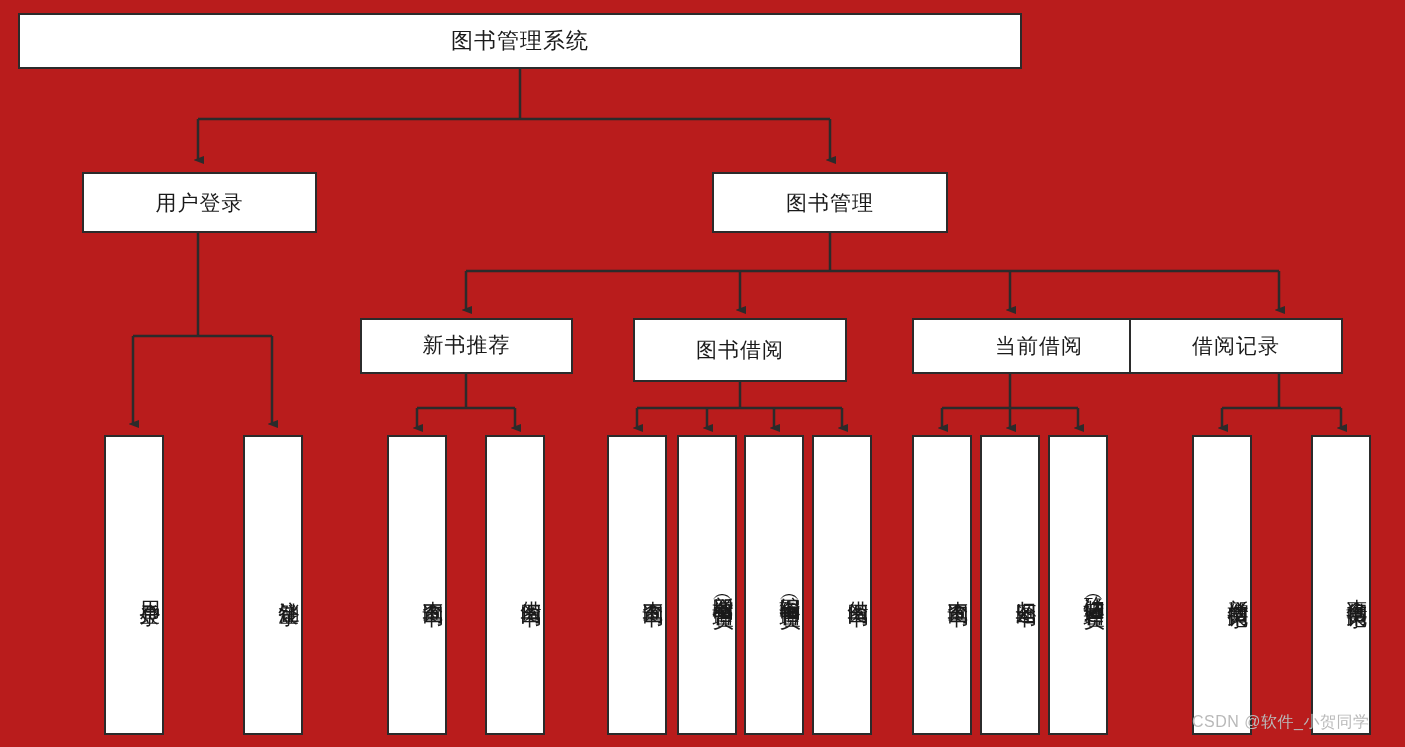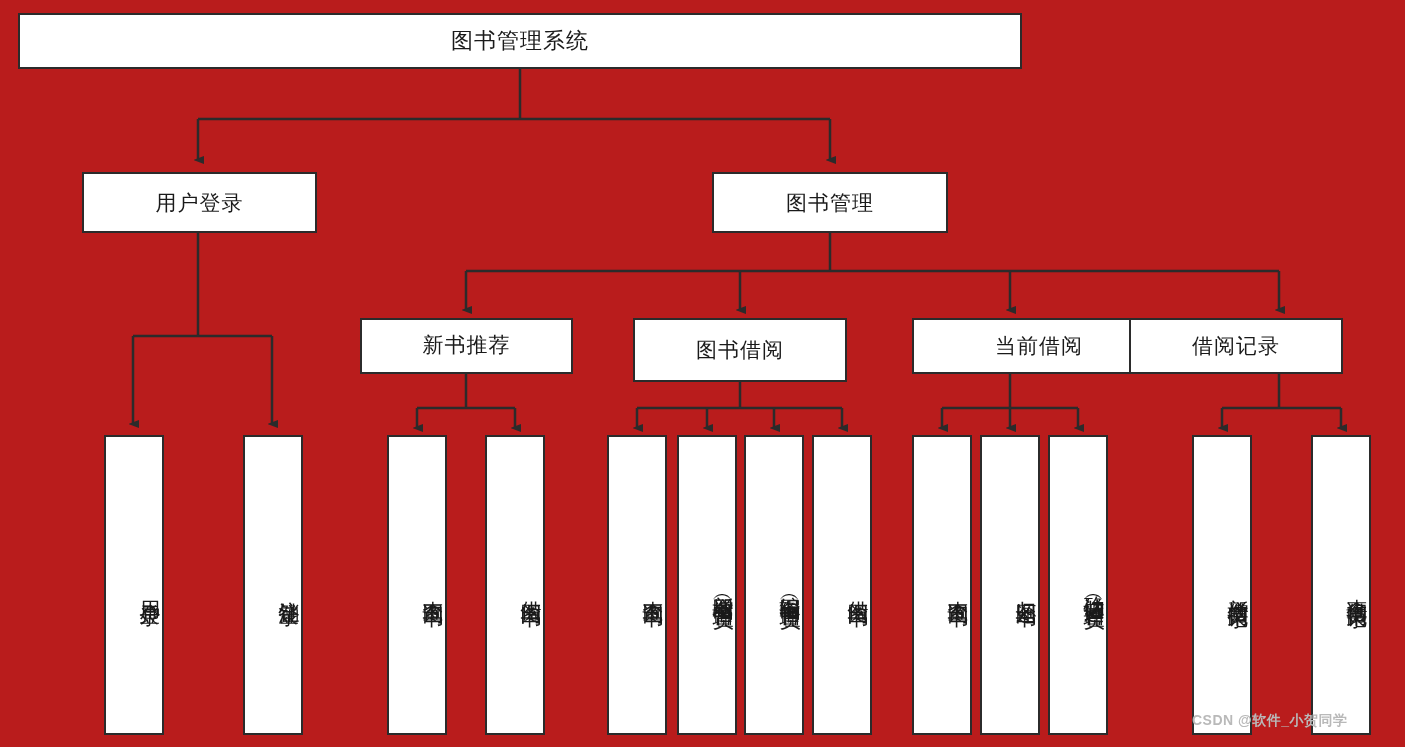--- a/index.html
+++ b/index.html
@@ -55,25 +55,24 @@
     left: 0;
     top: 0;
     width: 1405px;
     height: 747px;
     pointer-events: none;
   }
   .watermark {
     position: absolute;
     left: 1192px;
     top: 712px;
-    font-size: 14px;
+    font-size: 16px;
     color: #b9b9b9;
     white-space: nowrap;
     letter-spacing: 0.5px;
-    font-weight: bold;
   }
 </style>
 </head>
 <body>
 
 <div id="canvas">
 
   <svg class="edges" viewBox="0 0 1405 747">
     <defs>
       <marker id="arrow" markerWidth="10" markerHeight="10" refX="4" refY="6" orient="auto" markerUnits="userSpaceOnUse">

